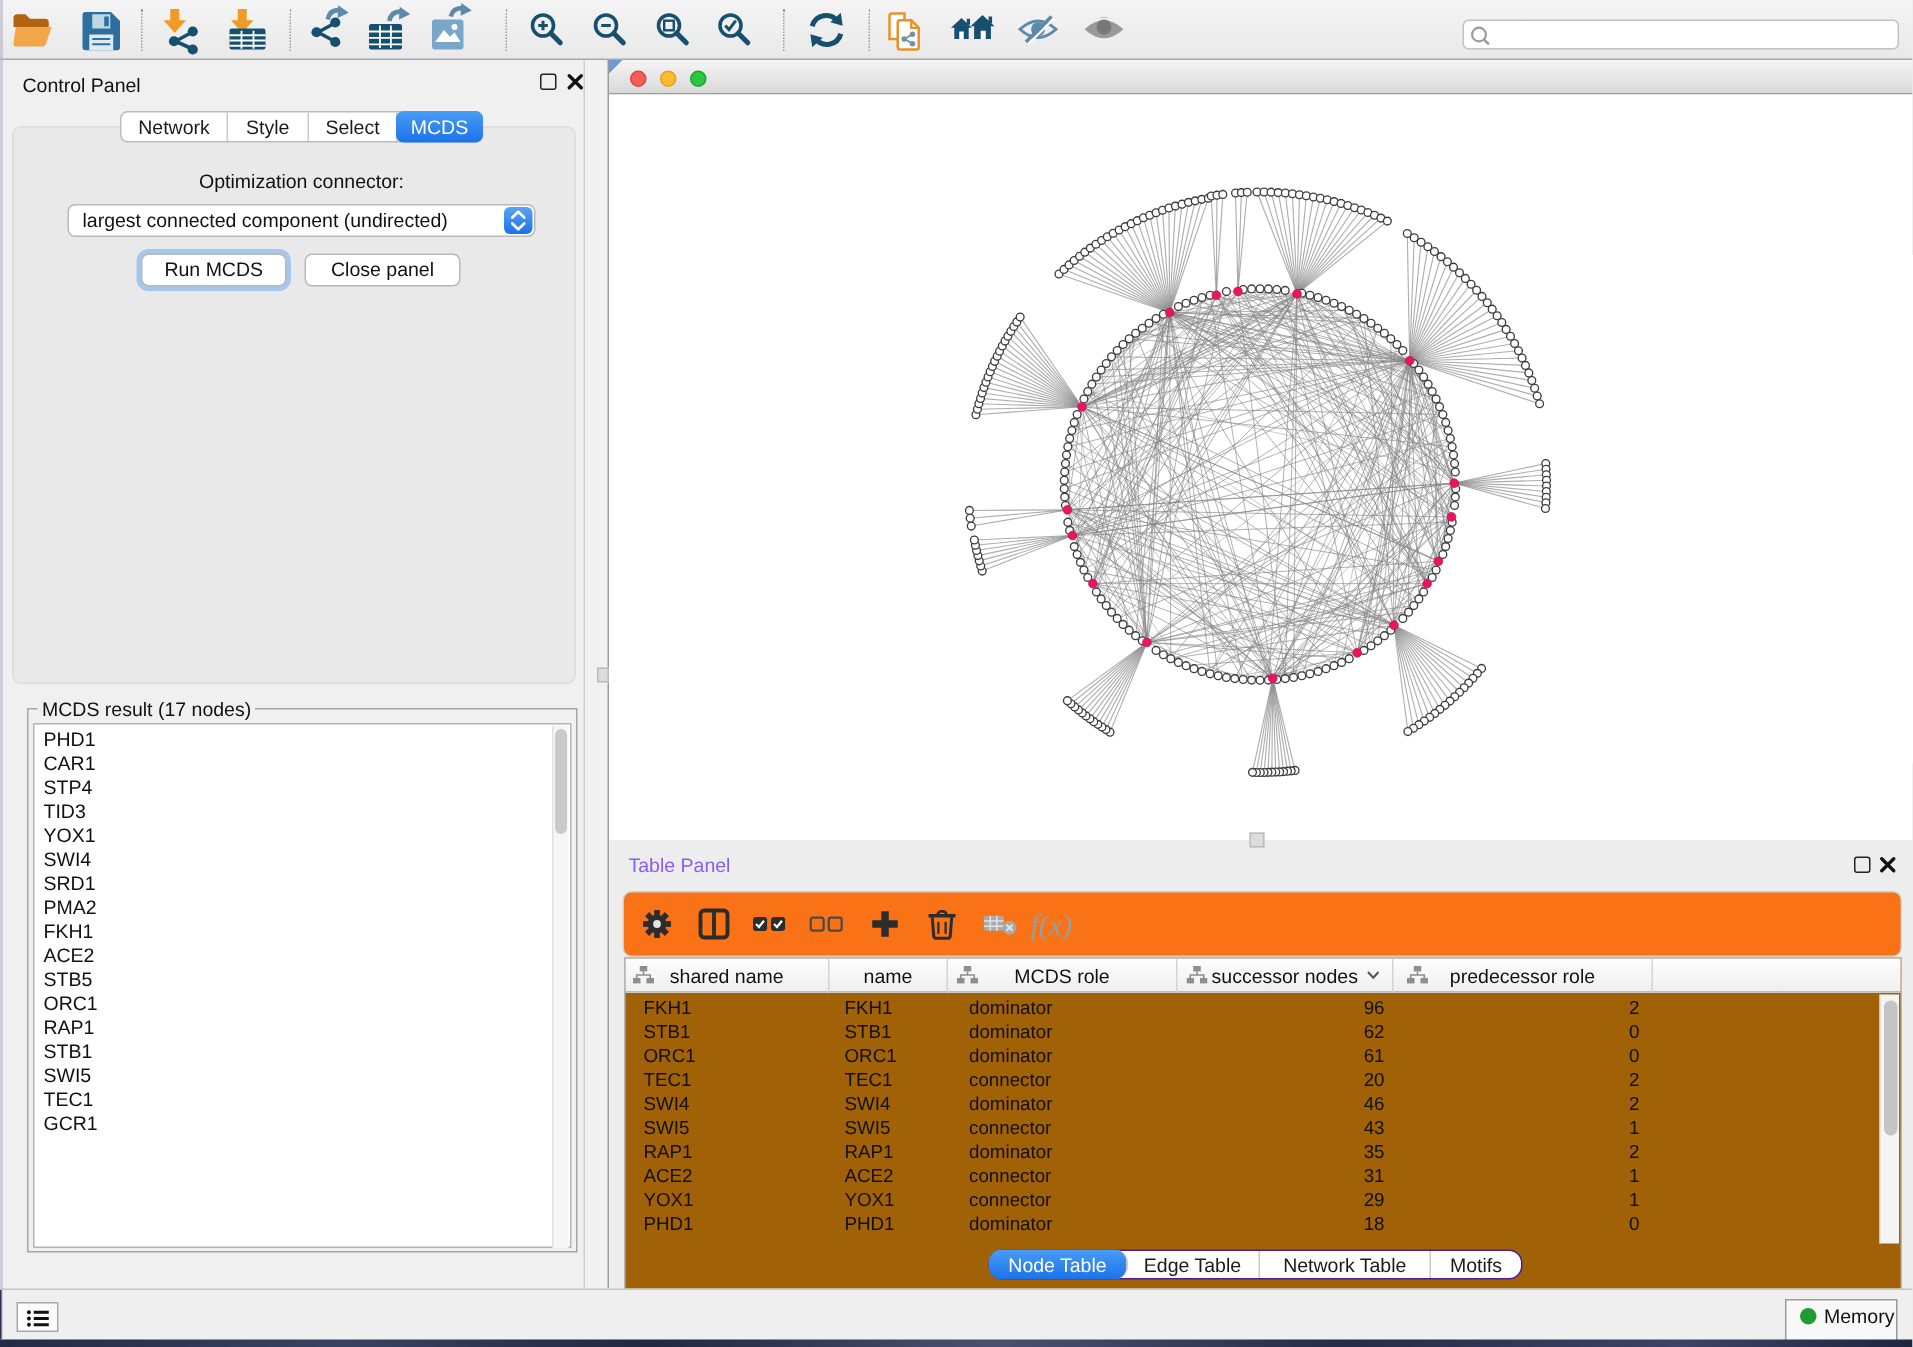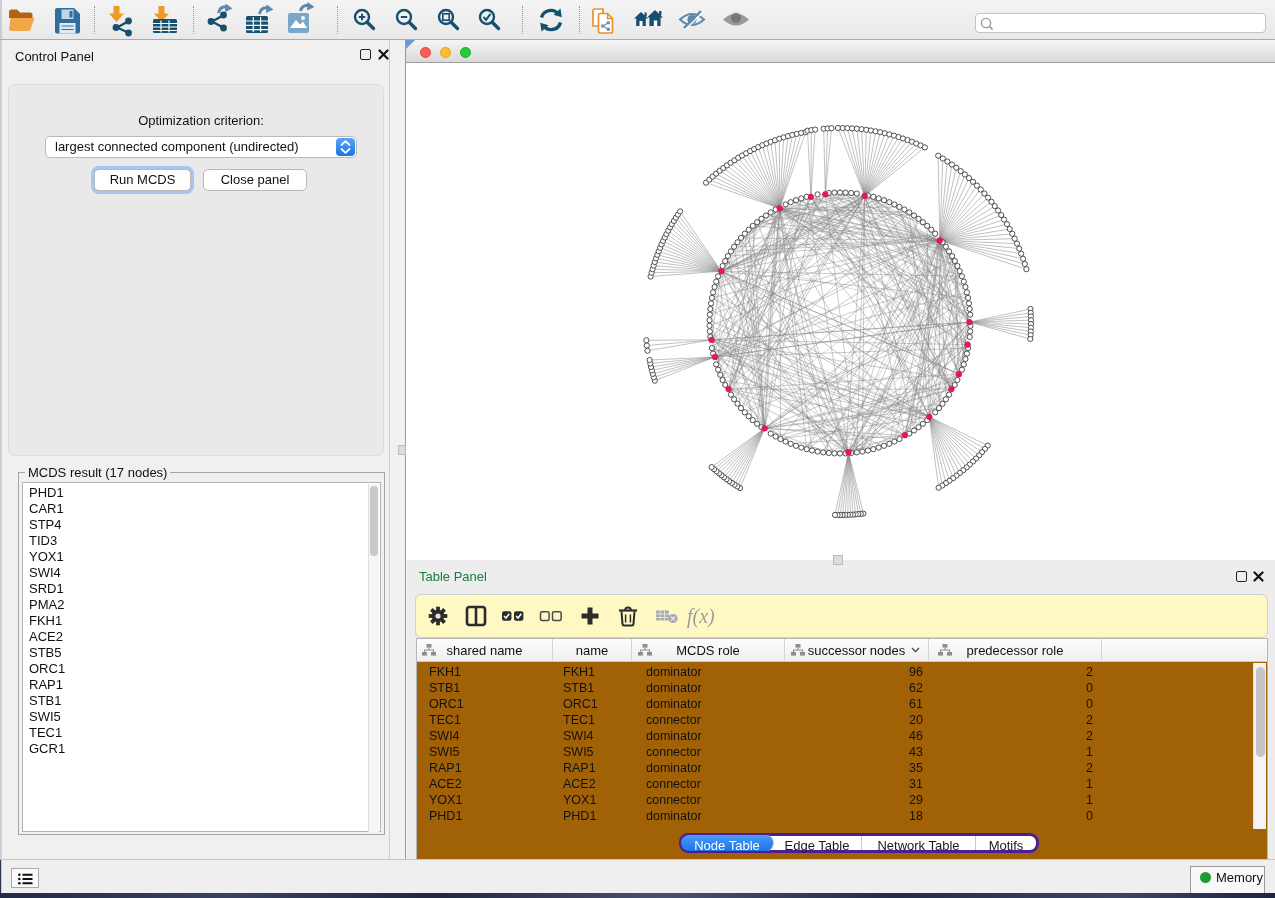--- a/index.html
+++ b/index.html
@@ -62,44 +62,44 @@
     background:linear-gradient(#f5f5f5,#d9d9d9); border-bottom:1px solid #9e9e9e; }
   .tl { position:absolute; top:7px; width:11px; height:11px; border-radius:50%; }
   #nettitletext { position:absolute; left:136px; width:733px; top:6px; text-align:center;
     font-size:13px; color:#222; }
   #netcanvas { left:406px; top:63px; width:869px; height:497px; background:#fff; }
   #hsplit { left:406px; top:560px; width:869px; height:7px; background:#ededed; }
   #hhandle { position:absolute; left:427px; top:-5px; width:10px; height:10px;
     background:#dcdcdc; border:1px solid #bbb; }
   
   #tablepanel { left:406px; top:567px; width:869px; height:292px; background:#ededed; }
-  #tp-title { position:absolute; left:13px; top:2px; font-size:13px; color:#15803d; }
+  #tp-title { position:absolute; left:13px; top:2px; font-size:13px; color:#8b5cf6; }
   #tp-toolbar { position:absolute; left:9px; top:27px; width:853px; height:44px;
-    background:#fef9c3; border:1px solid #d0d0d0; border-radius:6px; }
+    background:#f97316; border:1px solid #d0d0d0; border-radius:6px; }
   #tp-table { position:absolute; left:10px; top:71px; width:852px; height:230px;
     background:#a16207; border:1px solid #b6b6b6; }
   #tp-header { position:absolute; left:0; top:0; width:850px; height:23px;
     background:linear-gradient(#fdfdfd,#efefef); border-bottom:1px solid #c9c9c9;
     font-size:13px; color:#111; }
   .hcol { position:absolute; top:0; height:23px; line-height:23px; text-align:center;
     border-right:1px solid #d4d4d4; }
   .hicon { position:absolute; top:5px; width:14px; height:12px; }
   .trow { position:absolute; font-size:12.5px; color:#111; height:16px; line-height:16px; }
   .c1 { position:absolute; left:12px; }
   .c2 { position:absolute; left:146px; }
   .c3 { position:absolute; left:229px; }
   .c4 { position:absolute; left:380px; width:126px; text-align:right; }
   .c5 { position:absolute; left:520px; width:156px; text-align:right; }
   #tp-sb { position:absolute; right:1px; top:24px; width:13px; height:166px;
     background:#f4f4f4; border-left:1px solid #e2e2e2; }
   #tp-thumb { position:absolute; left:1.5px; top:4px; width:9px; height:90px;
     background:#c4c4c4; border-radius:4.5px; }
   
   #btabs { position:absolute; left:253px; top:266px; height:20px; display:flex;
-    background:#fff; border:3px solid #4c1d95; border-radius:9px;margin-left:20px; }
+    background:#fff; border:1px solid #4c1d95; border-radius:9px; }
   .btab { font-size:13px; color:#1a1a1a; line-height:19px; text-align:center;
     border-right:1px solid #c9c9c9; }
   .btab:last-child { border-right:none; }
   .btabsel { background:linear-gradient(#4a9cf5,#1b73ea); color:#fff;
     border-radius:9px; margin:-1px; line-height:21px; }
   
   #statusbar { left:0; top:859px; width:1275px; height:34px; background:#efefef;
     border-top:1px solid #c6c6c6; }
   #listbtn { position:absolute; left:11px; top:8px; width:28px; height:20px;
     background:#fbfbfb; border:1px solid #a8a8a8; }
@@ -235,21 +235,27 @@
   </div>
 
   <div class="abs" id="leftpanel">
     <div id="lp-inner">
       <div id="lp-title">Control Panel</div>
       <div class="winbtn" style="left:360px;border:1.5px solid #222;border-radius:2px;"></div>
       <svg class="winbtn" style="left:378px" viewBox="0 0 11 11">
         <path d="M1.5 1.5 L9.5 9.5 M9.5 1.5 L1.5 9.5" stroke="#111" stroke-width="2.2" stroke-linecap="round"></path>
       </svg>
       <div id="tabbox"></div>
-      <div id="optlabel">Optimization criterion:</div>
+      <div id="tabs">
+        <div class="tab" style="width:71px">Network</div>
+        <div class="tab" style="width:54px">Style</div>
+        <div class="tab" style="width:59px">Select</div>
+        <div class="tab tabsel" style="width:58px">MCDS</div>
+      </div>
+      <div id="optlabel">Optimization connector:</div>
       <div id="dropdown">largest connected component (undirected)
         <div id="stepper"><svg viewBox="0 0 19 18" width="19" height="18">
             <path d="M5.5 7 L9.5 3.2 L13.5 7" fill="none" stroke="#fff" stroke-width="1.8" stroke-linecap="round" stroke-linejoin="round"></path>
             <path d="M5.5 11 L9.5 14.8 L13.5 11" fill="none" stroke="#fff" stroke-width="1.8" stroke-linecap="round" stroke-linejoin="round"></path>
           </svg></div>
       </div>
       <div class="btn" id="runbtn">Run MCDS</div>
       <div class="btn" id="closebtn">Close panel</div>
       <div id="grp">
         <div id="grplegend">MCDS result (17 nodes)</div>

